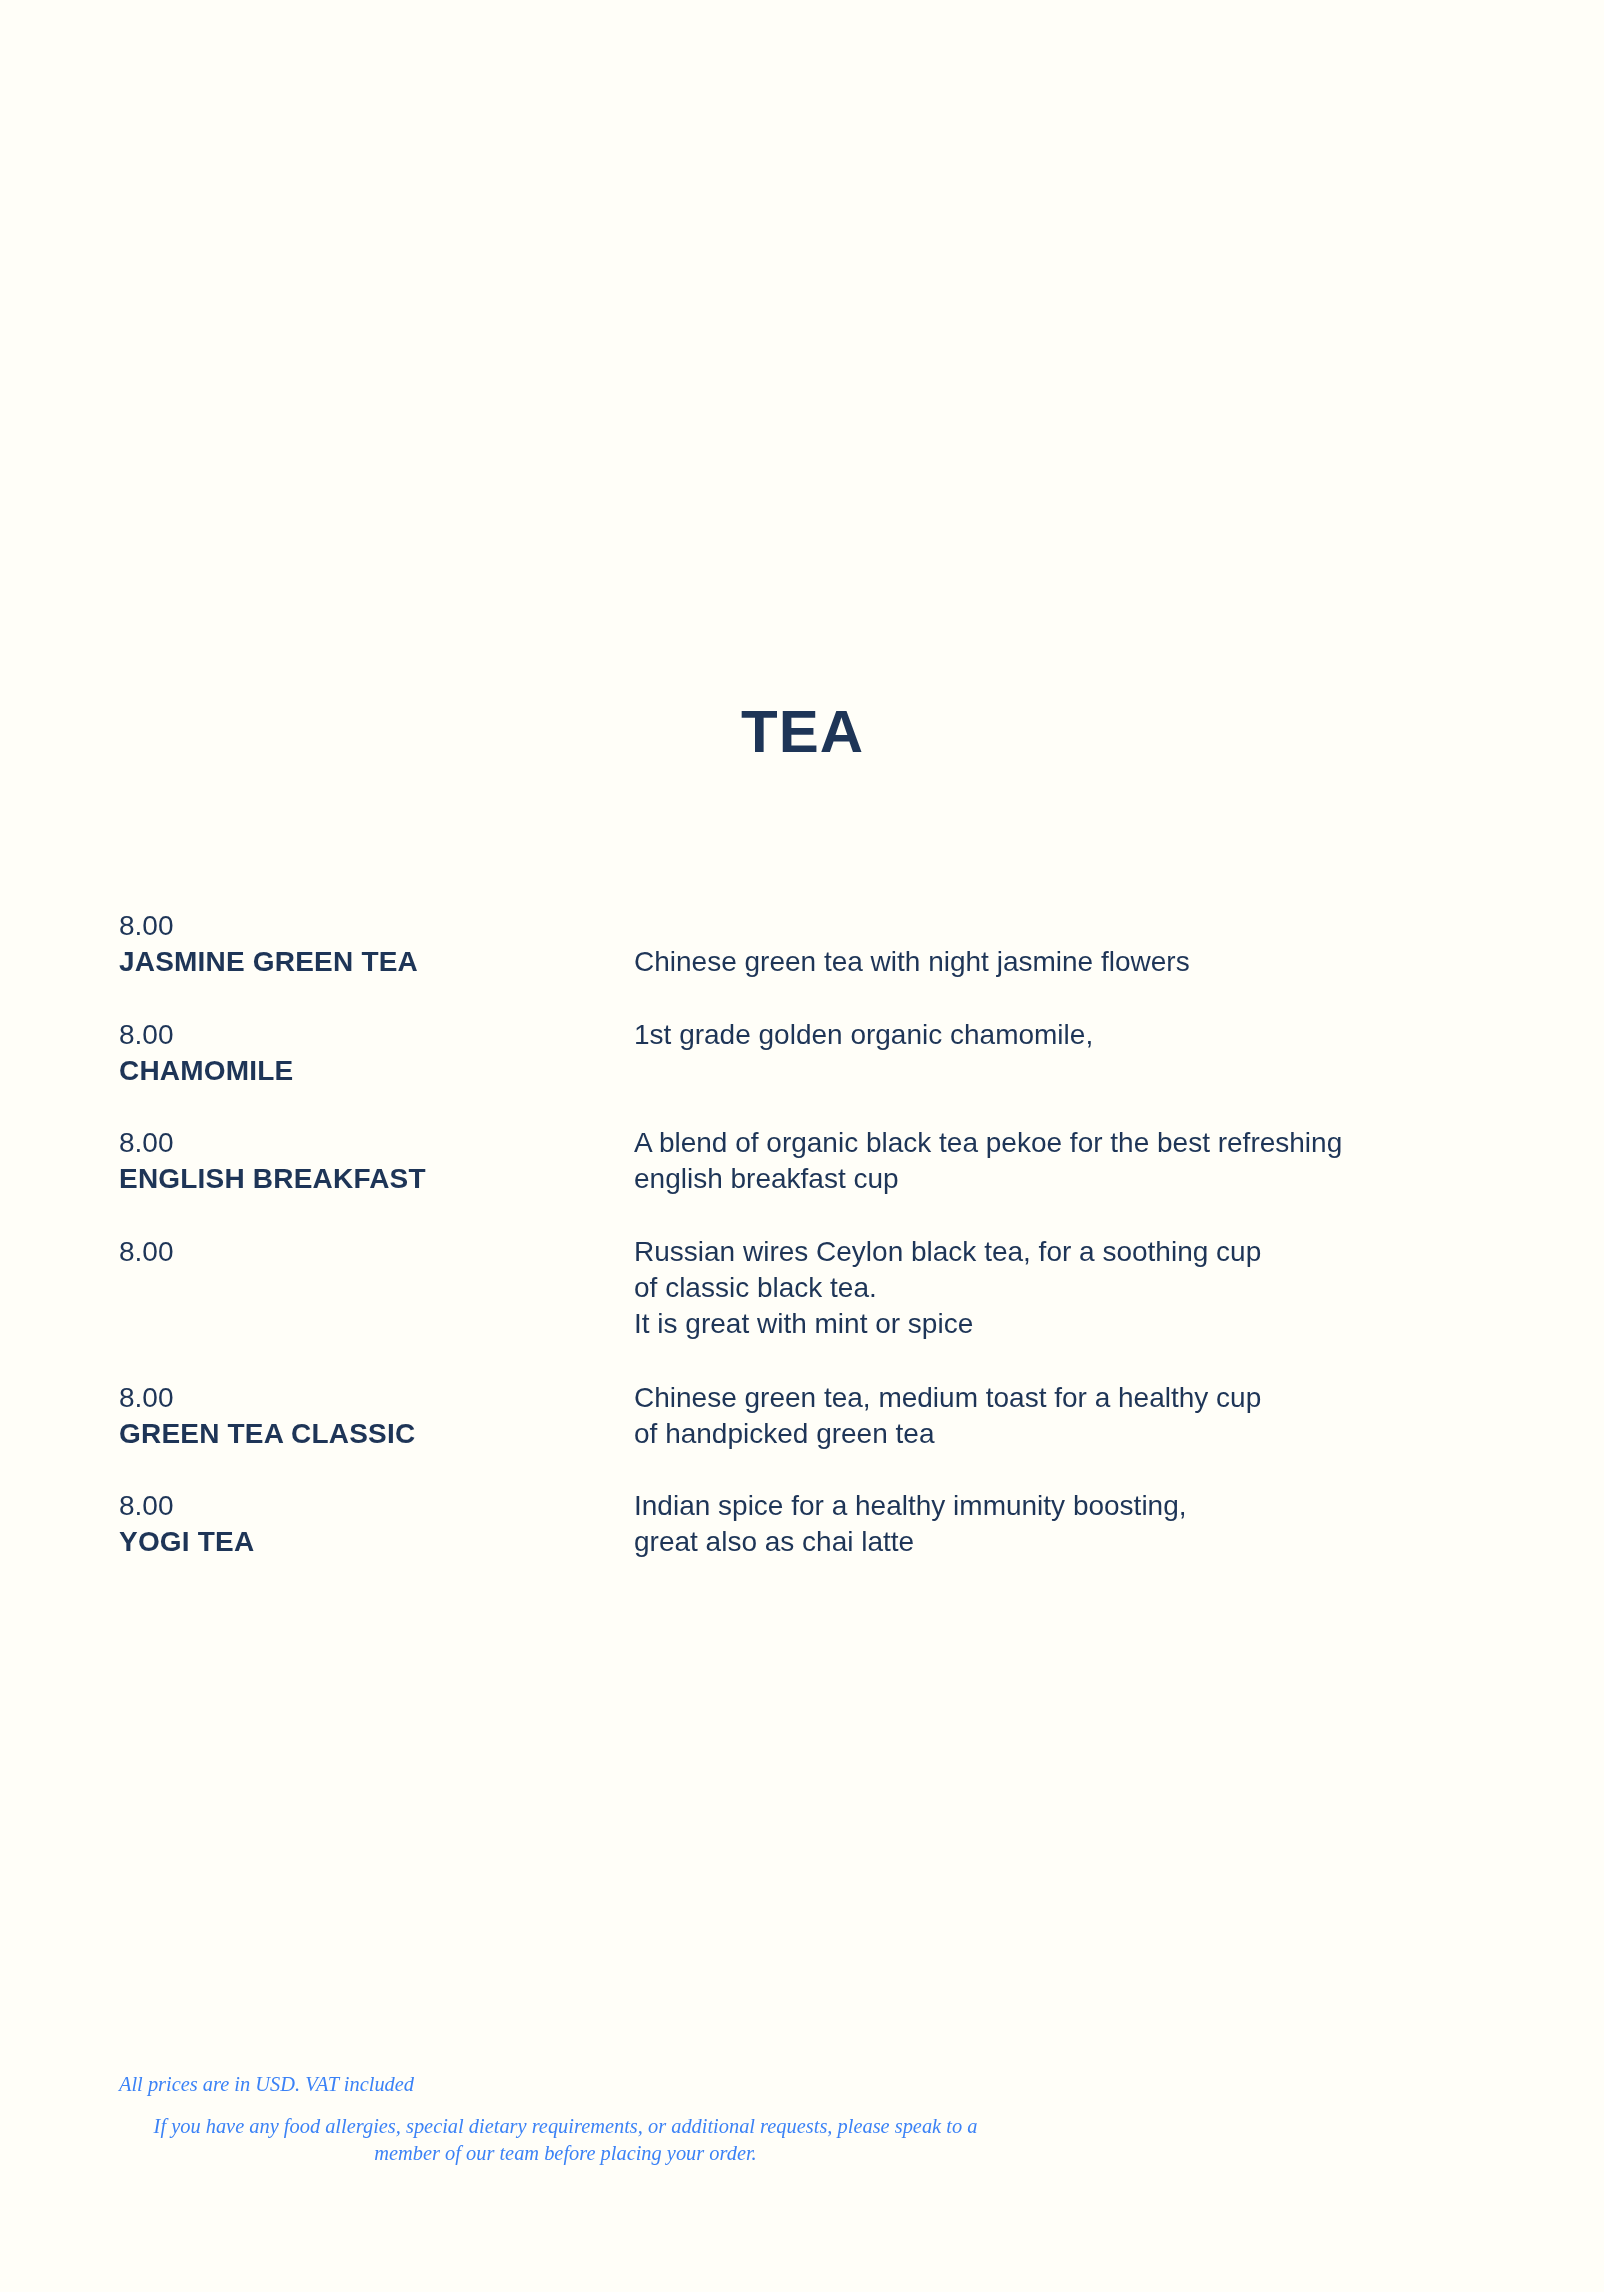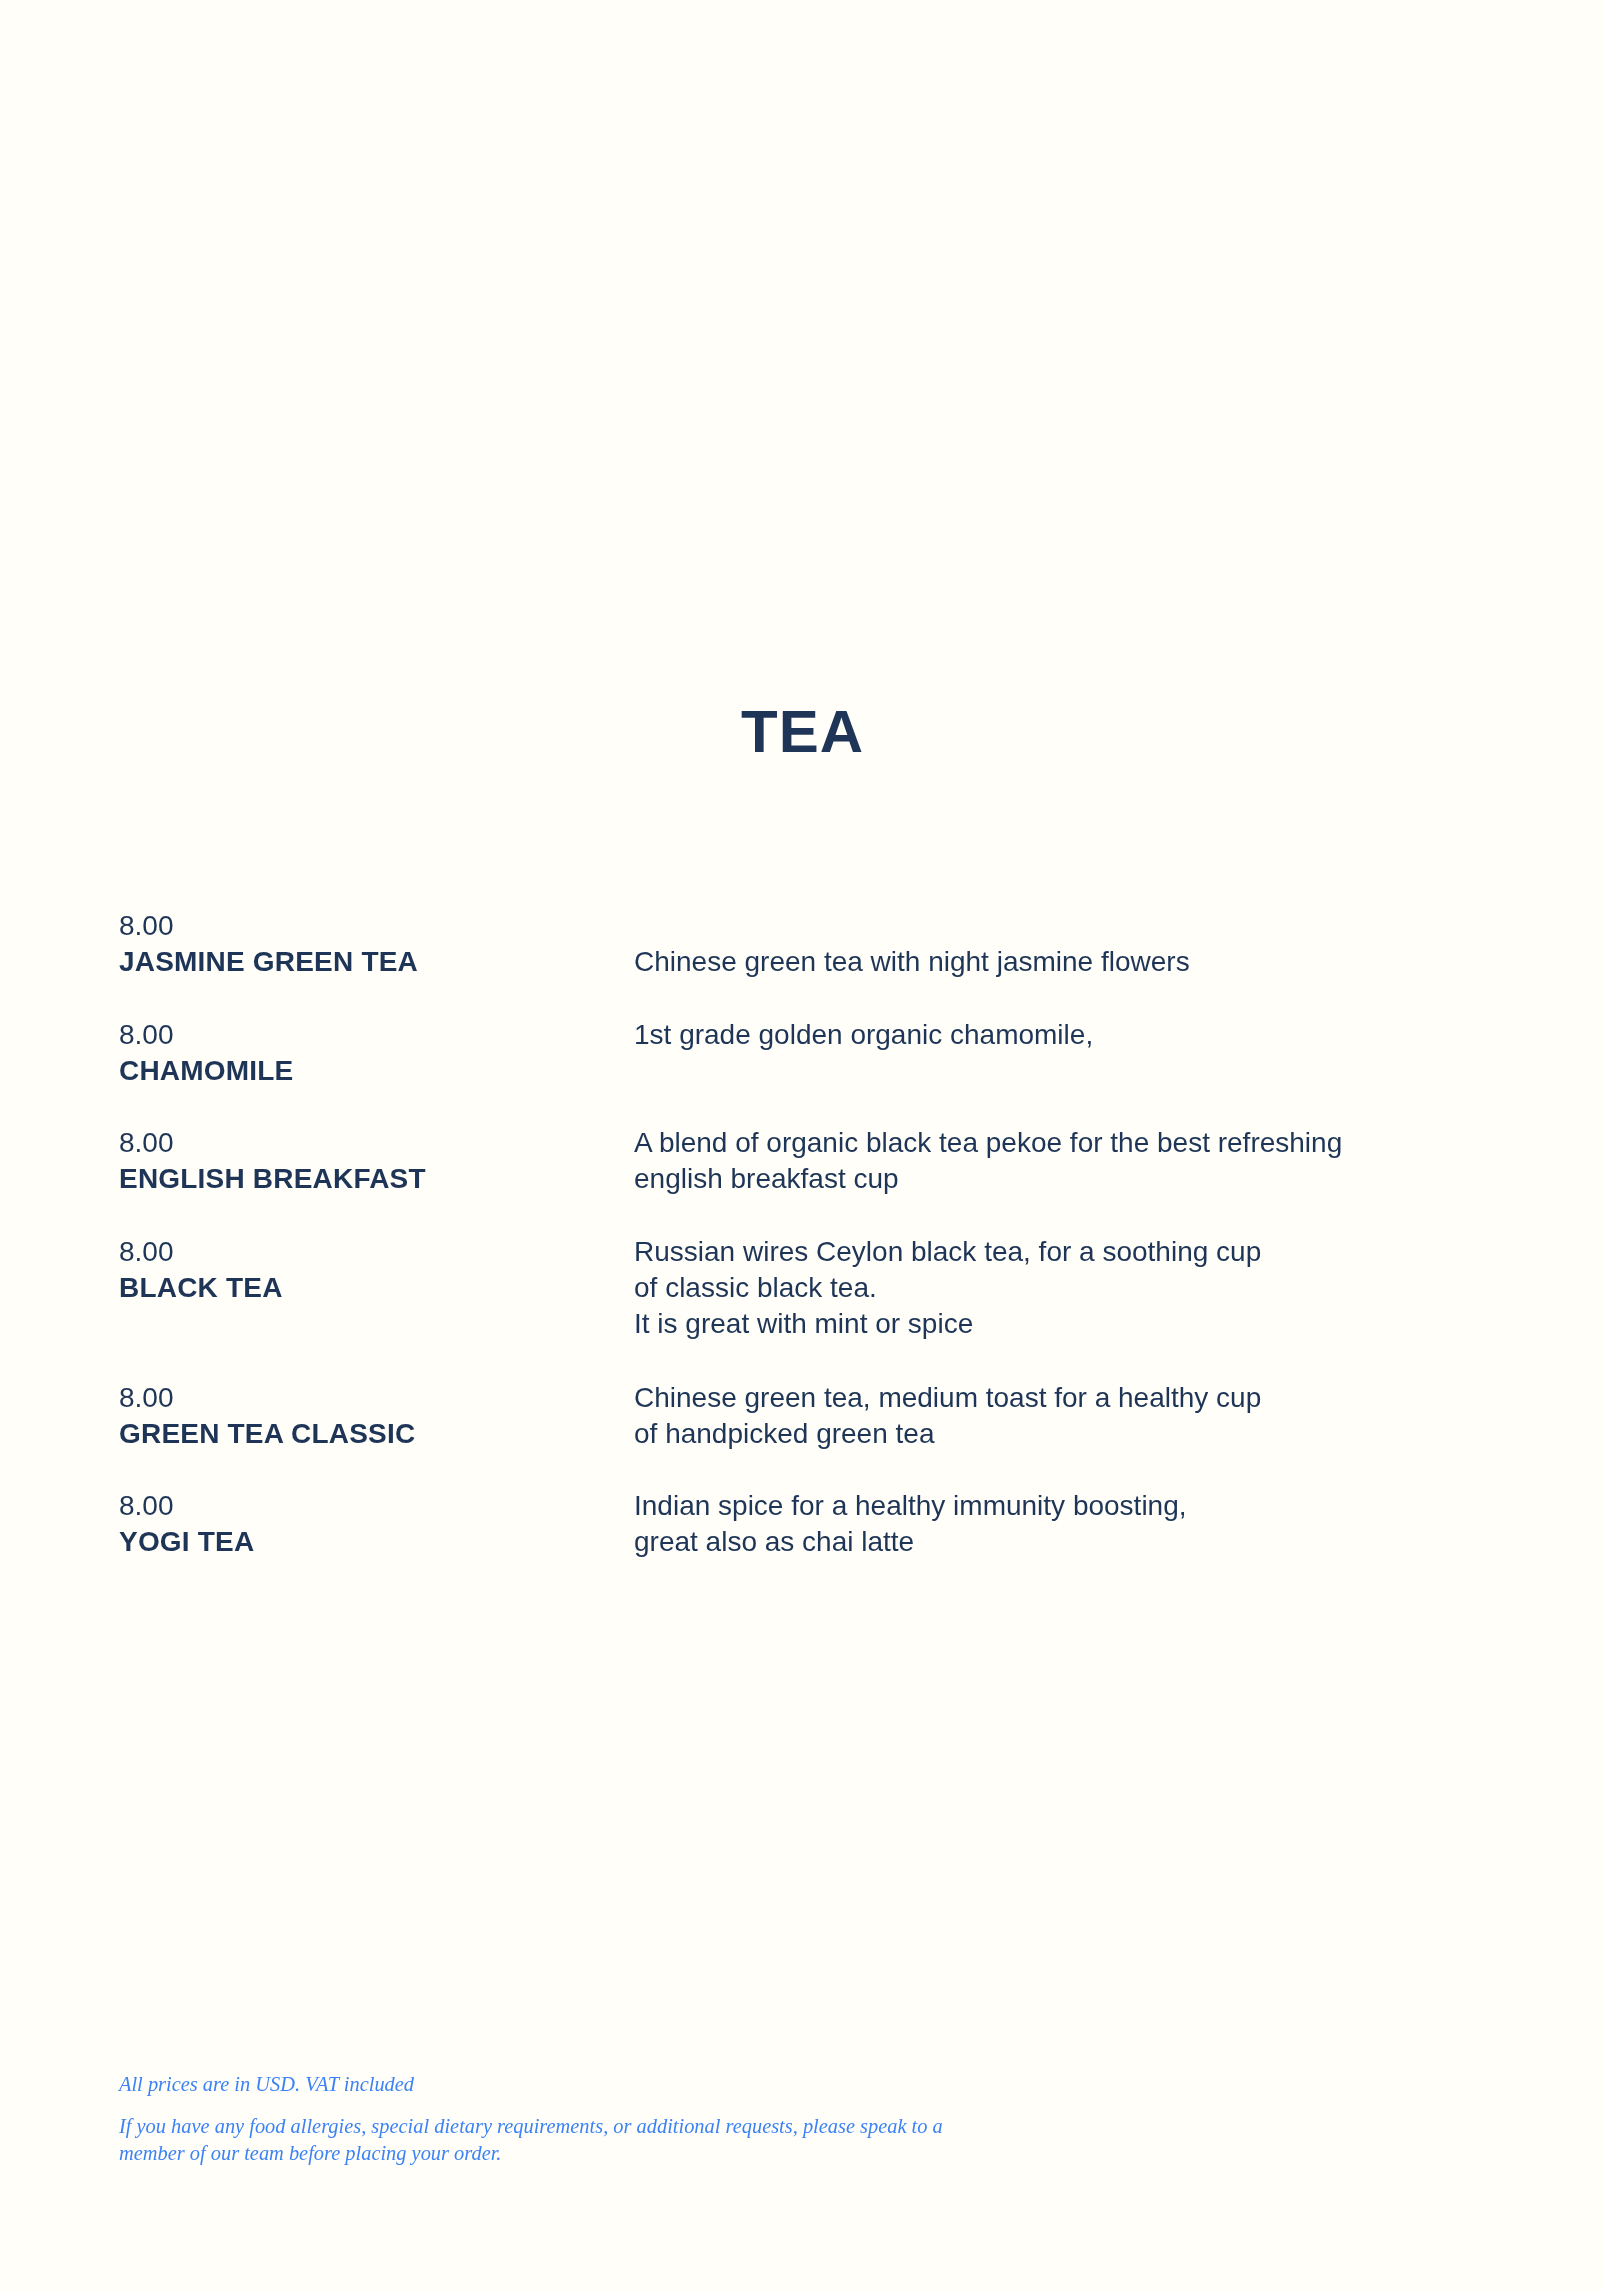--- a/index.html
+++ b/index.html
@@ -46,21 +46,21 @@
   }
   .desc.twoline { top: 0; }
   .desc span { display: block; }
   .footer {
     position: absolute; left: 119px; top: 2071px; width: 970px;
     font-family: "Liberation Serif", "DejaVu Serif", serif;
     font-style: italic;
     color: #3b82f6;
   }
   .footer .note1 { font-size: 20.4px; line-height: 27px; display: block; }
-  .footer .note2 { font-size: 20.4px; line-height: 27px; display: block; margin-top: 14.6px; }
+  .footer .note2 { font-size: 20.4px; line-height: 27px; display: block; margin-top: 14.6px; text-align: center; }
 </style>
 </head>
 <body>
 
 <h1 class="title">TEA</h1>
 
 <div class="menu">
 
   <div class="item" style="top:0px;">
     <div class="left">
@@ -89,21 +89,20 @@
     </div>
     <div class="desc twoline">
       <span>A blend of organic black tea pekoe for the best refreshing</span>
       <span>english breakfast cup</span>
     </div>
   </div>
 
   <div class="item" style="top:326px;">
     <div class="left">
       <span class="price">8.00</span>
-      <span class="name">BLACK TEA</span>
     </div>
     <div class="desc twoline">
       <span>Russian wires Ceylon black tea, for a soothing cup</span>
       <span>of classic black tea.</span>
       <span>It is great with mint or spice</span>
     </div>
   </div>
 
   <div class="item" style="top:472px;">
     <div class="left">

